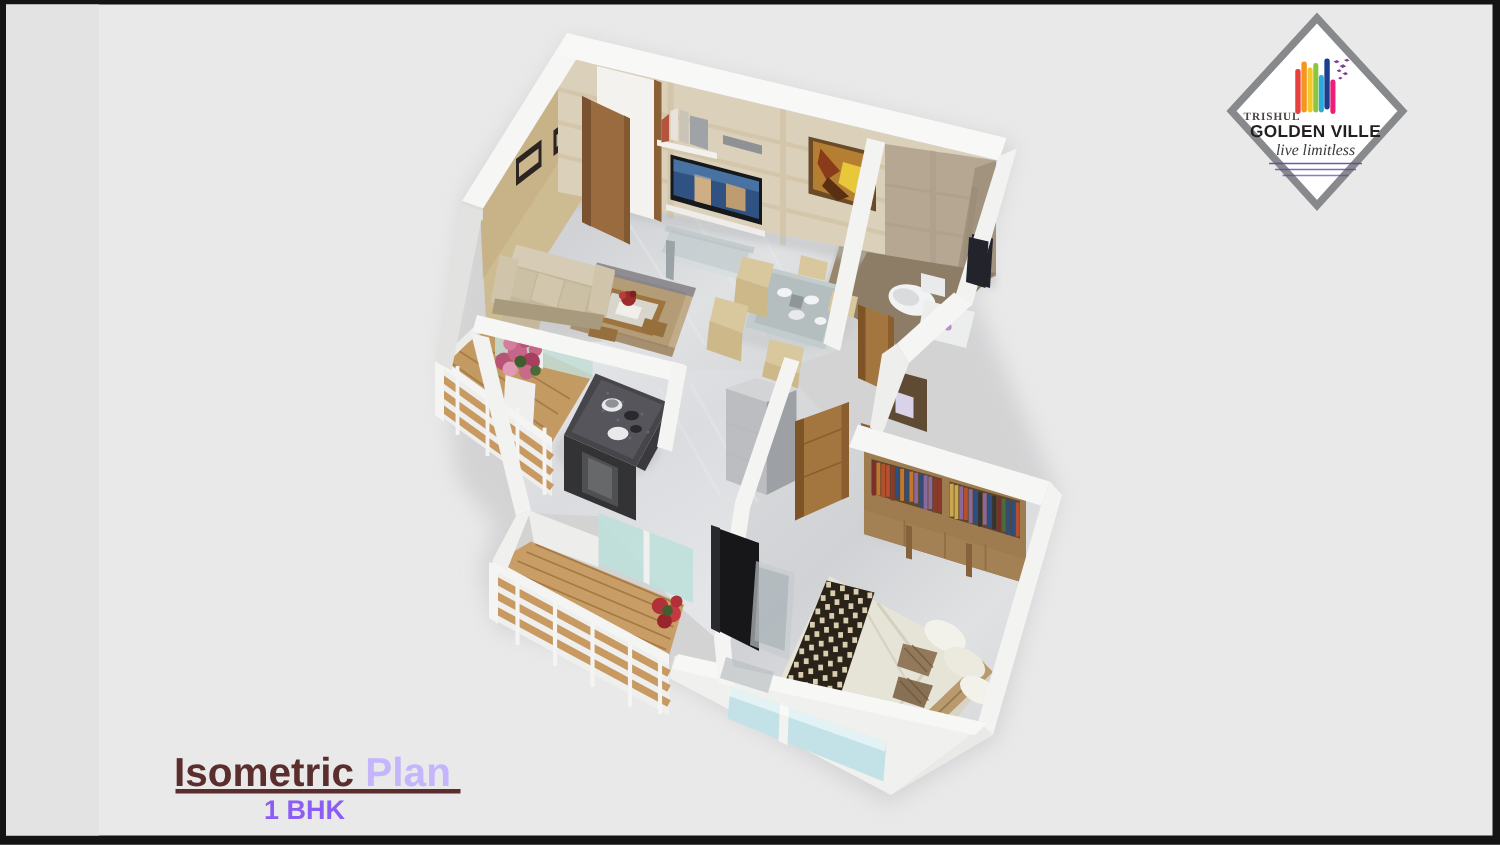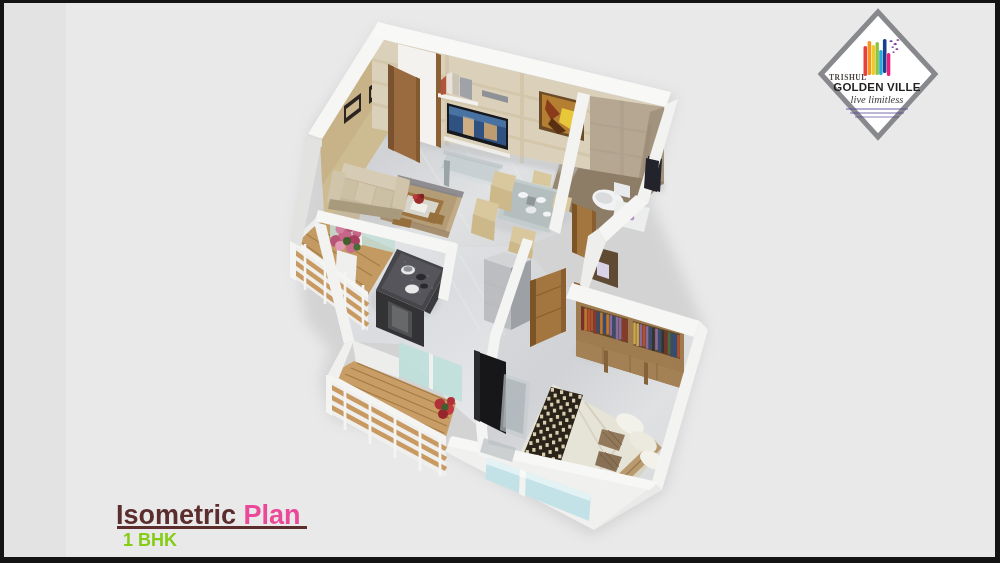--- a/index.html
+++ b/index.html
@@ -1,21 +1,21 @@
 <!DOCTYPE html>
 <html><head>
 <meta charset="utf-8">
 <style>
   html,body{margin:0;padding:0;width:1000px;height:563px;overflow:hidden;background:#141414;}
   .slide{position:absolute;left:4px;top:3px;width:991px;height:554px;background:#e9e9ea;}
   .band{position:absolute;left:0;top:0;width:62px;height:554px;background:#e3e3e4;}
   .title{position:absolute;left:116px;top:500px;font-family:"Liberation Sans",sans-serif;font-weight:bold;font-size:27px;color:#5b2d2d;}
-  .title .orange{color:#ec4899;}
+  .title .orange{color:#c4b5fd;}
   .rule{position:absolute;left:117px;top:526px;width:190px;height:2.5px;background:#5b2d2d;}
-  .bhk{position:absolute;left:123px;top:530px;width:190px;font-family:"Liberation Sans",sans-serif;font-weight:bold;font-size:18px;color:#84cc16;}
+  .bhk{position:absolute;left:108px;top:530px;width:190px;text-align:center;font-family:"Liberation Sans",sans-serif;font-weight:bold;font-size:18px;color:#8b5cf6;}
 </style>
 </head>
 <body>
 
 <div class="slide">
 
 <div class="band"></div>
 </div>
 <svg width="1000" height="563" viewBox="0 0 1000 563" style="position:absolute;left:0;top:0" xmlns="http://www.w3.org/2000/svg">
 <defs>

